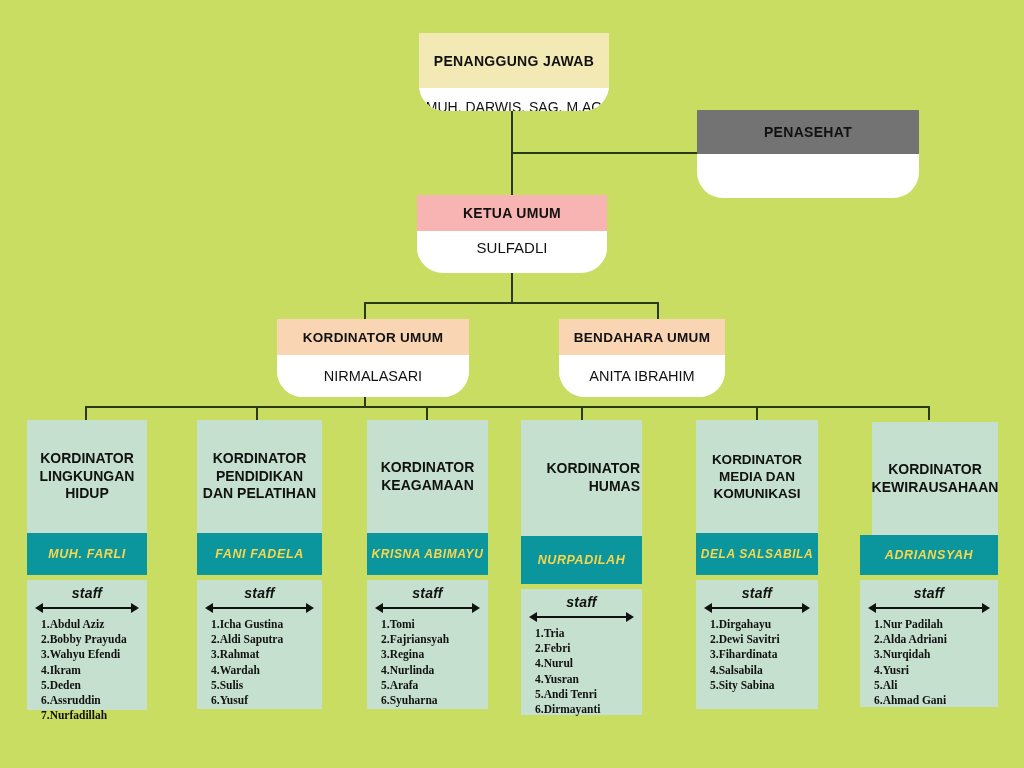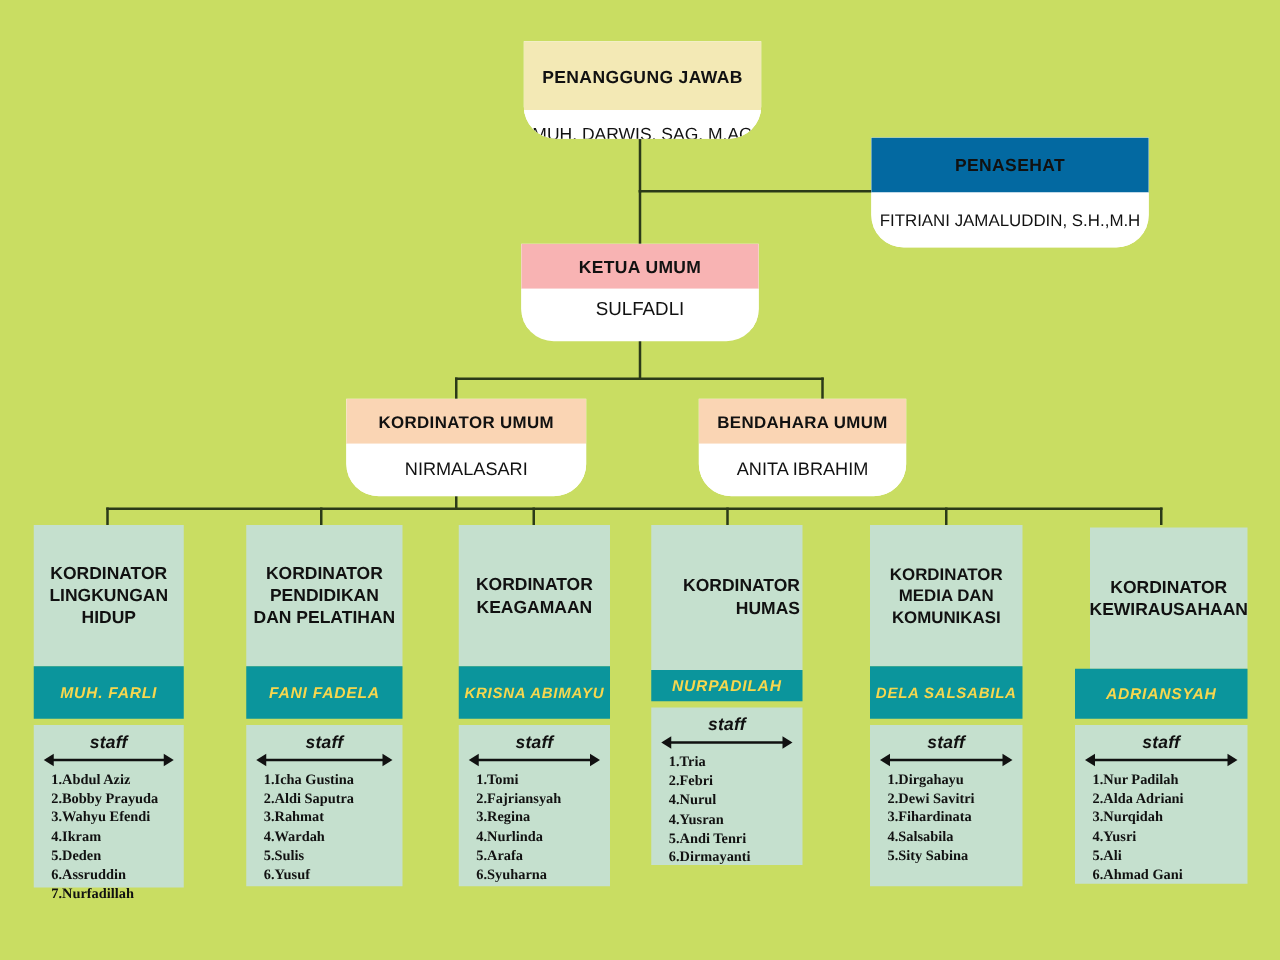--- a/index.html
+++ b/index.html
@@ -124,22 +124,21 @@
   <div class="line v" style="left:581px;top:406px;height:14px;"></div>
   <div class="line v" style="left:756px;top:406px;height:14px;"></div>
   <div class="line v" style="left:928px;top:406px;height:14px;"></div>
 
   <div class="card" style="left:419px;top:33px;width:190px;height:78px;">
     <div class="title" style="height:55px;background:#f3e9b5;font-size:14px;">PENANGGUNG JAWAB</div>
     <div class="name" style="height:37px;font-size:14px;">MUH. DARWIS, SAG. M.AG</div>
   </div>
 
   <div class="card" style="left:697px;top:110px;width:222px;height:88px;">
-    <div class="title" style="height:44px;background:#0369a1;font-size:14px;">PENASEHAT</div>
-    <div class="name" style="height:44px;font-size:13.5px;">FITRIANI JAMALUDDIN, S.H.,M.H</div>
+    <div class="title" style="height:44px;background:#737373;font-size:14px;">PENASEHAT</div>
   </div>
 
   <div class="card" style="left:417px;top:195px;width:190px;height:78px;">
     <div class="title" style="height:36px;background:#f8b3b3;font-size:14px;">KETUA UMUM</div>
     <div class="name" style="height:32px;font-size:15px;">SULFADLI</div>
   </div>
 
   <div class="card" style="left:277px;top:319px;width:192px;height:78px;">
     <div class="title" style="height:36px;background:#fad5b4;font-size:13.5px;">KORDINATOR UMUM</div>
     <div class="name" style="height:42px;font-size:14.5px;">NIRMALASARI</div>
@@ -215,21 +214,21 @@
             <li>4.Nurlinda</li>
             <li>5.Arafa</li>
             <li>6.Syuharna</li>
           </ol>
         </div>
     </div>
   </div>
 
   <div class="col" style="left:521px;top:420px;width:121px;">
     <div class="head" style="height:116px;font-size:14px;text-align:right;">KORDINATOR HUMAS</div>
-    <div class="leader" style="height:25px;font-size:12.5px;">NURPADILAH</div>
+    <div class="leader" style="height:48px;font-size:12.5px;">NURPADILAH</div>
     <div class="staffbox" style="margin-top:5px;height:126px;">
       <div class="staff-label">staff</div>
       <div class="arrow">
         <div class="hl"></div>
           <div class="bar"></div>
           <div class="hr"></div>
       </div>
       <div class="list-wrap">
           <ol>
             <li>1.Tria</li>

